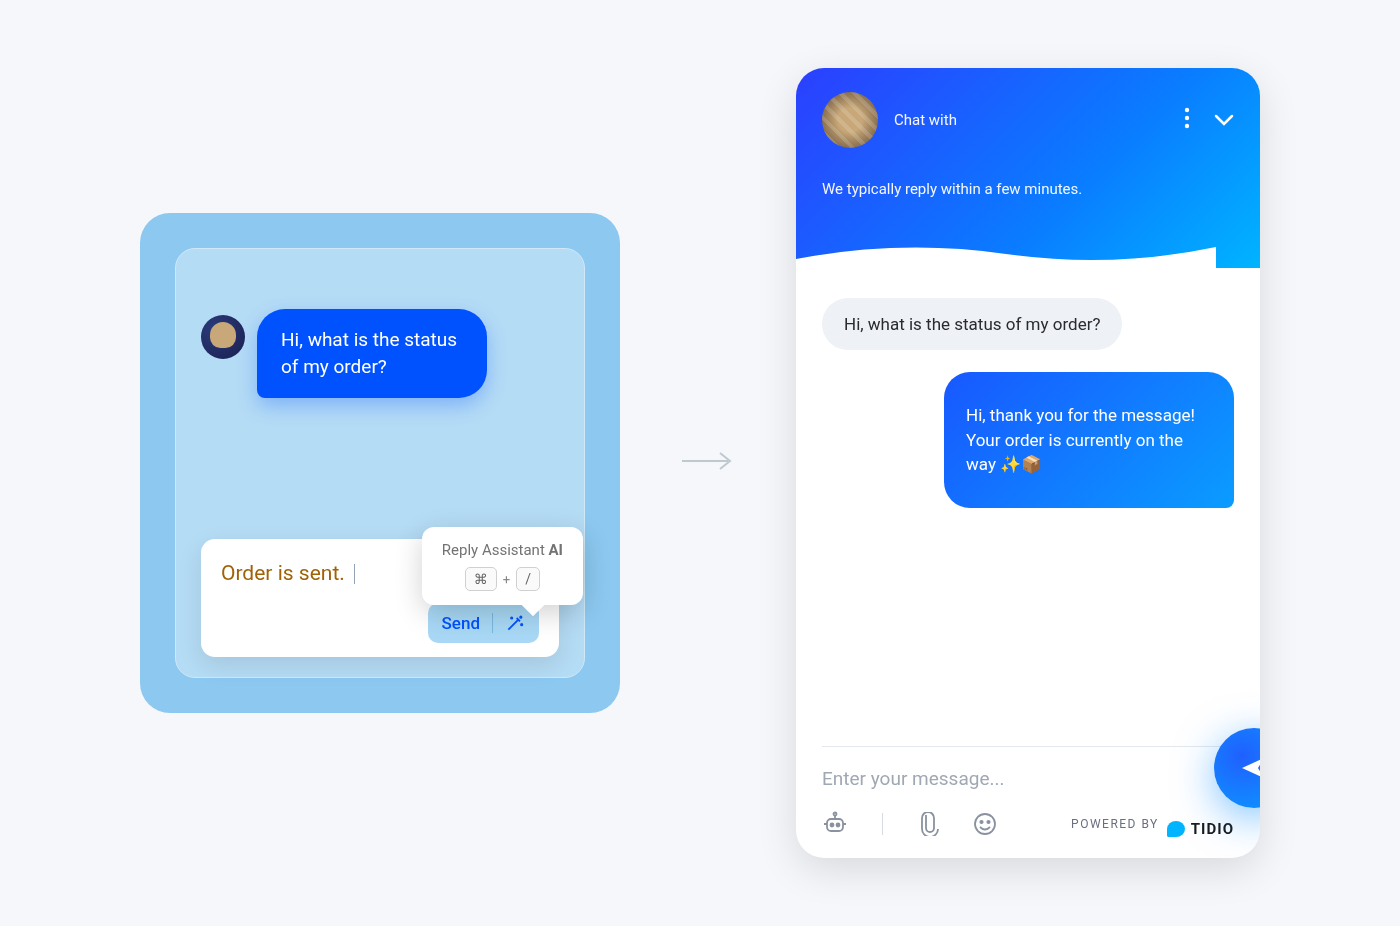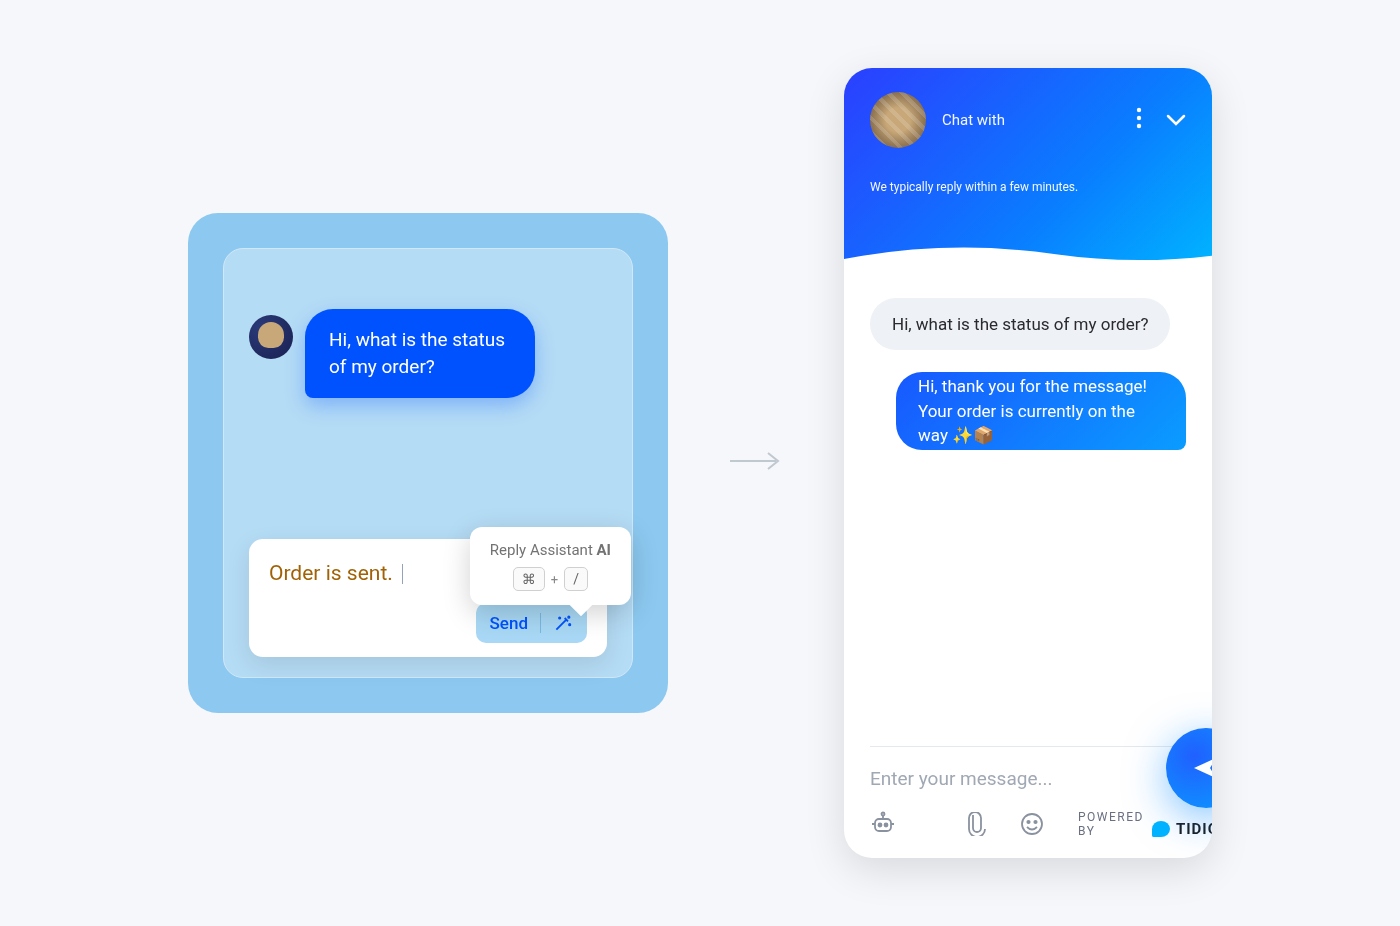--- a/index.html
+++ b/index.html
@@ -160,21 +160,21 @@
     }
     .kbd-plus { color: #888; font-size: 13px; }
 
     
     .arrow {
       color: #c0c8d0;
     }
 
     
     .chat-widget {
-      width: 368px;
+      width: 464px;
       height: 790px;
       background: white;
       border-radius: 28px;
       box-shadow: 0 12px 40px rgba(0,0,0,0.12);
       display: flex;
       flex-direction: column;
       overflow: hidden;
       position: relative;
     }
     .chat-header {
@@ -214,21 +214,21 @@
       font-size: 23px;
       font-weight: 500;
       margin-top: 0px;
     }
     .header-actions {
       display: flex;
       gap: 24px;
       align-items: center;
     }
     .reply-time {
-      font-size: 12px;
+      font-size: 15px;
       margin-top: 32px;
       opacity: 0.95;
     }
     .wave {
       position: absolute;
       bottom: -1px;
       left: 0;
       right: 0;
       height: 30px;
     }
@@ -245,21 +245,21 @@
       color: #2a2a30;
       padding: 16px 22px;
       border-radius: 26px;
       font-size: 17px;
       align-self: flex-start;
       max-width: 340px;
     }
     .msg-outgoing {
       background: linear-gradient(135deg, #1858ff 0%, #0a9cff 100%);
       color: white;
-      padding: 2px 22px;
+      padding: 31px 22px;
       border-radius: 26px 26px 8px 26px;
       font-size: 17px;
       line-height: 1.45;
       align-self: flex-end;
       max-width: 290px;
     }
 
     .chat-footer {
       padding: 0 26px 20px 26px;
     }

